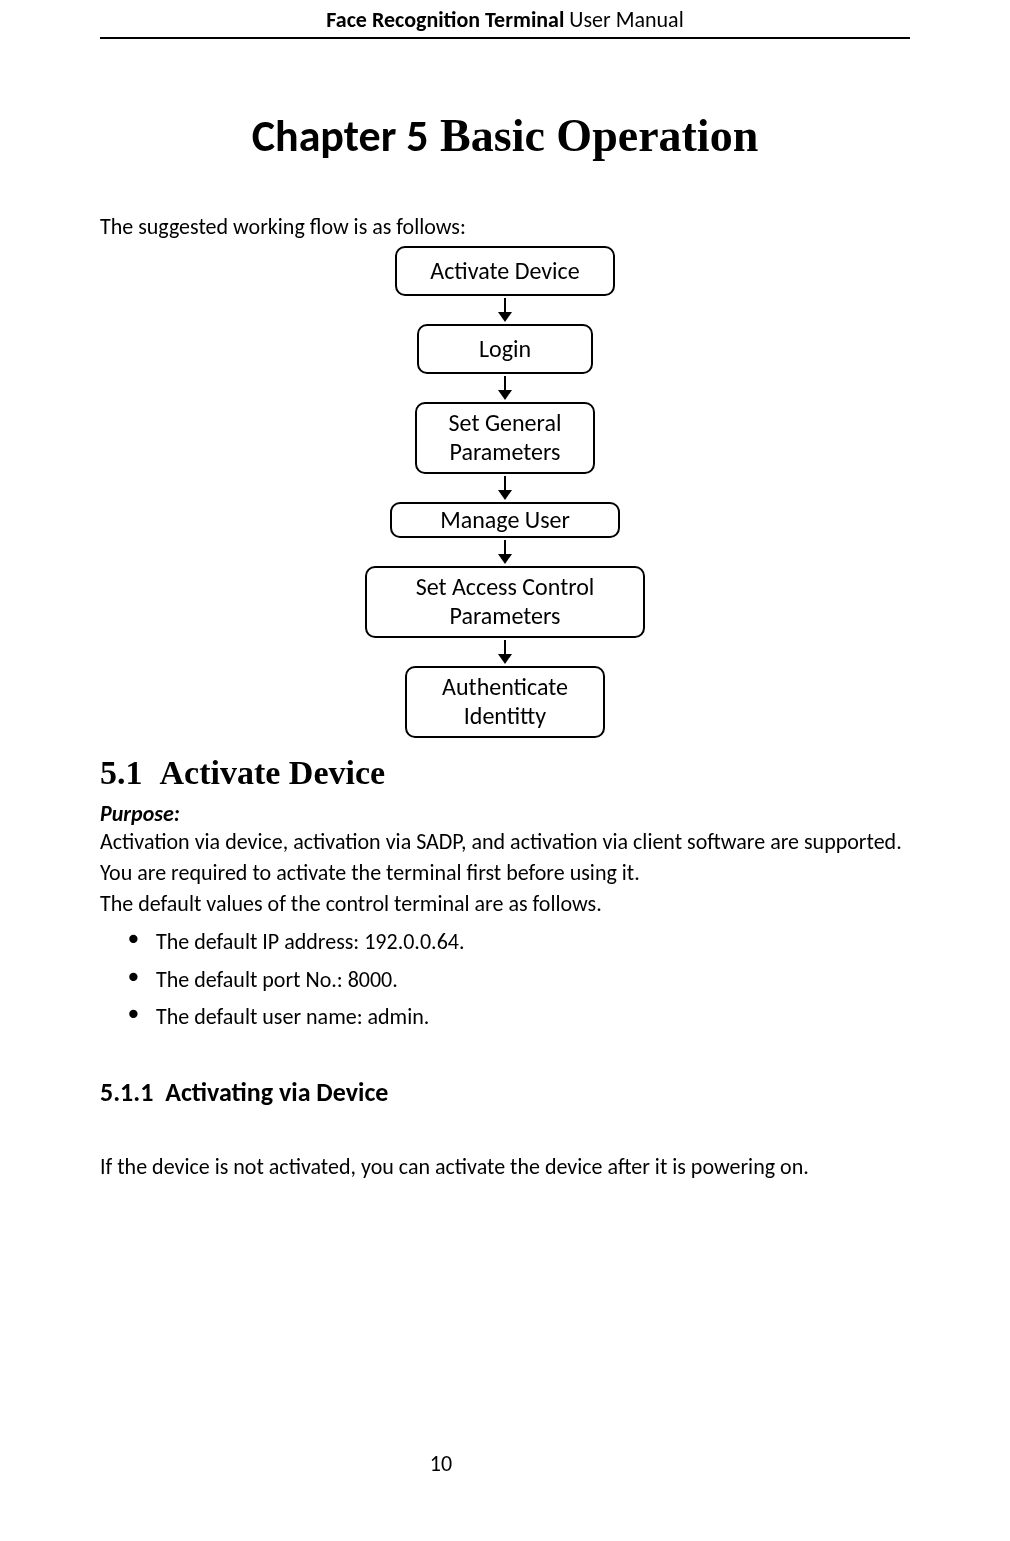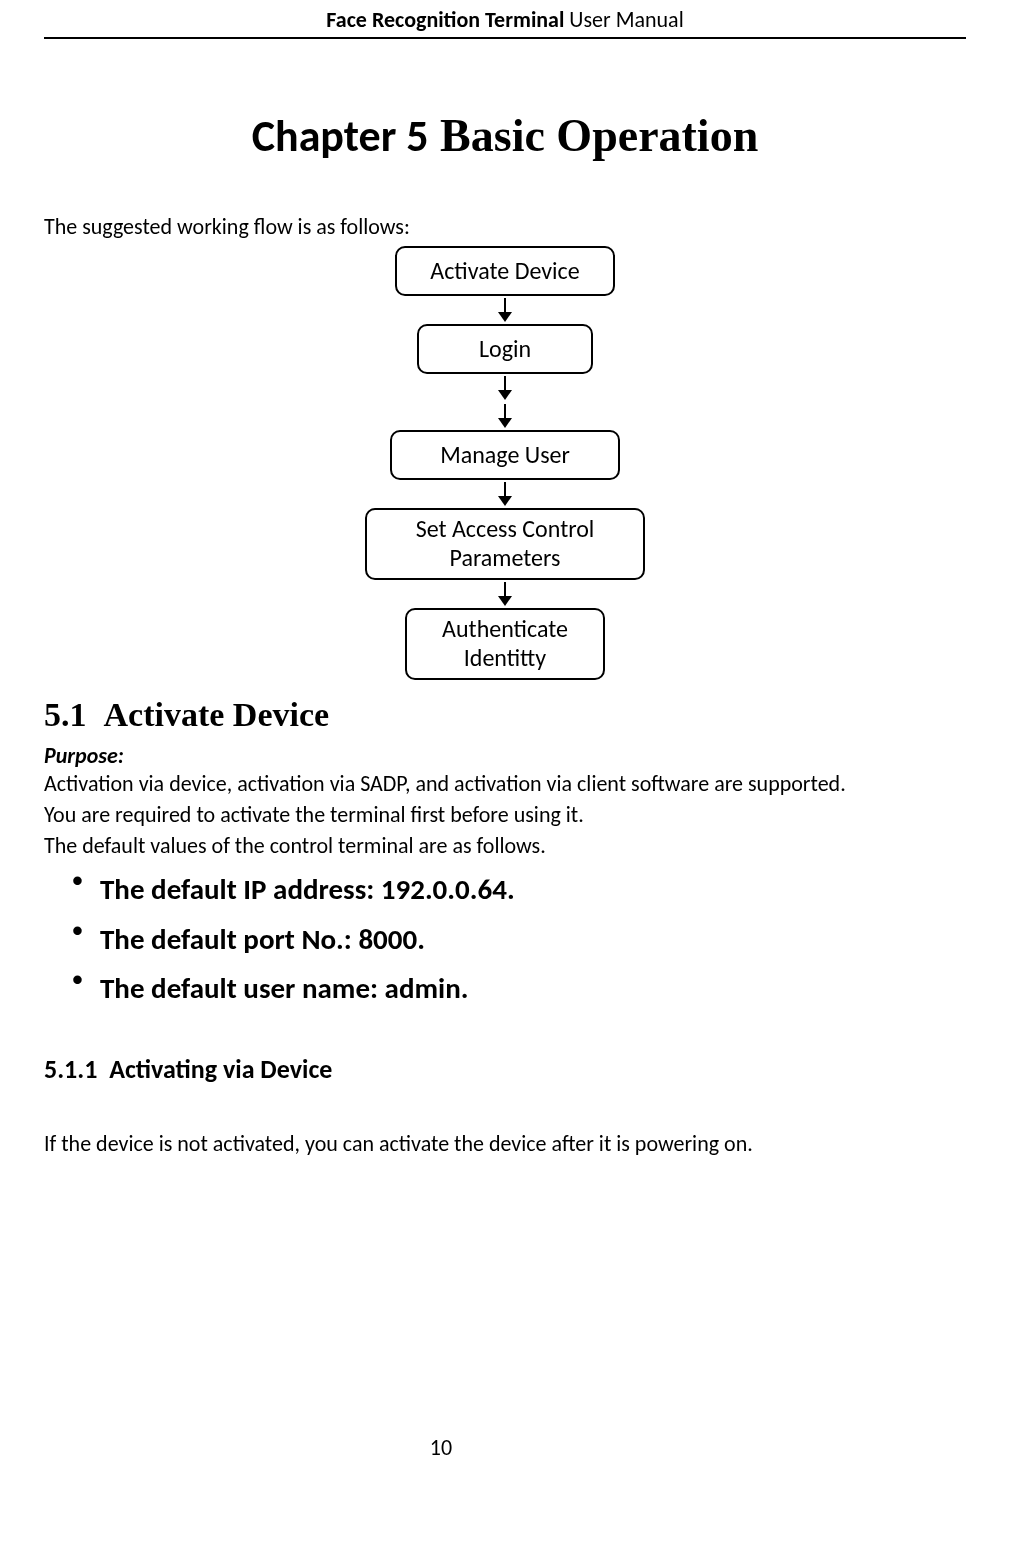--- a/index.html
+++ b/index.html
@@ -1,38 +1,38 @@
 <!DOCTYPE html>
 <html><head>
 <meta charset="utf-8">
 <style>
   * { box-sizing: border-box; margin: 0; padding: 0; }
   html, body { width: 1010px; height: 1541px; background: #ffffff; font-family: Calibri, "Segoe UI", Arial, sans-serif; color: #000; }
-  .page { width: 1010px; height: 1541px; padding: 0 44px; position: relative; }
+  .page { width: 1010px; height: 1541px; padding: 0 100px; position: relative; }
   .header { text-align: center; font-size: 22px; padding-top: 6px; }
   .header b { font-weight: 700; }
   .header span.reg { font-weight: 400; }
   .hr { border: none; border-top: 2px solid #000; margin-top: 4px; }
   .chapter-title { text-align: center; font-size: 44px; font-weight: 700; margin-top: 70px; font-family: Calibri, Arial, sans-serif; }
   .chapter-title .part2 { font-family: "Times New Roman", Times, serif; font-weight: 700; font-size: 46px; }
   .intro { font-size: 22px; margin-top: 50px; }
   .flow-wrap { display: flex; flex-direction: column; align-items: center; margin-top: 6px; }
   .flow-box { border: 2px solid #000; border-radius: 10px; text-align: center; font-size: 24px; line-height: 1.2; display: flex; align-items: center; justify-content: center; padding: 6px 10px; }
   .arrow { display: flex; flex-direction: column; align-items: center; margin: 2px 0 2px 0; }
   .arrow-line { width: 2px; height: 14px; background: #000; }
   .arrow-head { width: 0; height: 0; border-left: 7px solid transparent; border-right: 7px solid transparent; border-top: 10px solid #000; }
   .sec-title { font-family: "Times New Roman", Times, serif; font-size: 34px; font-weight: 700; margin-top: 16px; }
   .purpose { font-style: italic; font-weight: 700; font-size: 22px; margin-top: 8px; }
   .body-text { font-size: 22px; line-height: 1.4; }
   ul.bullets { list-style: none; padding-left: 28px; margin-top: 4px; }
-  ul.bullets li { font-size: 29px; line-height: 1.7; position: relative; padding-left: 28px; font-weight: bold; }
+  ul.bullets li { font-size: 22px; line-height: 1.7; position: relative; padding-left: 28px; }
   ul.bullets li::before { content: "\25CF"; position: absolute; left: 0; top: 0; font-size: 18px; }
   .subsec-title { font-size: 26px; font-weight: 700; margin-top: 40px; }
   .after-sub { margin-top: 44px; }
-  .page-num { position: absolute; bottom: 80px; left: 0; width: 882px; text-align: center; font-size: 22px; }
+  .page-num { position: absolute; bottom: 64px; left: 0; width: 882px; text-align: center; font-size: 22px; }
 </style>
 </head>
 <body>
 
 <div class="page">
   <div class="header">
     <b>Face Recognition Terminal</b><span class="reg">  User Manual</span>
   </div>
   <hr class="hr">
 
@@ -46,25 +46,26 @@
     <div class="flow-box" style="width:220px;height:50px;">Activate Device</div>
     <div class="arrow">
         <div class="arrow-line"></div>
         <div class="arrow-head"></div>
       </div>
     <div class="flow-box" style="width:176px;height:50px;">Login</div>
     <div class="arrow">
         <div class="arrow-line"></div>
         <div class="arrow-head"></div>
       </div>
+    <div class="flow-box" style="width:180px;height:72px;">Set General Parameters</div>
     <div class="arrow">
         <div class="arrow-line"></div>
         <div class="arrow-head"></div>
       </div>
-    <div class="flow-box" style="width:230px;height:50px;">Manage User</div>
+    <div class="flow-box" style="width:230px;height:36px;">Manage User</div>
     <div class="arrow">
         <div class="arrow-line"></div>
         <div class="arrow-head"></div>
       </div>
     <div class="flow-box" style="width:280px;height:72px;">Set Access Control Parameters</div>
     <div class="arrow">
         <div class="arrow-line"></div>
         <div class="arrow-head"></div>
       </div>
     <div class="flow-box" style="width:200px;height:72px;">Authenticate Identitty</div>

